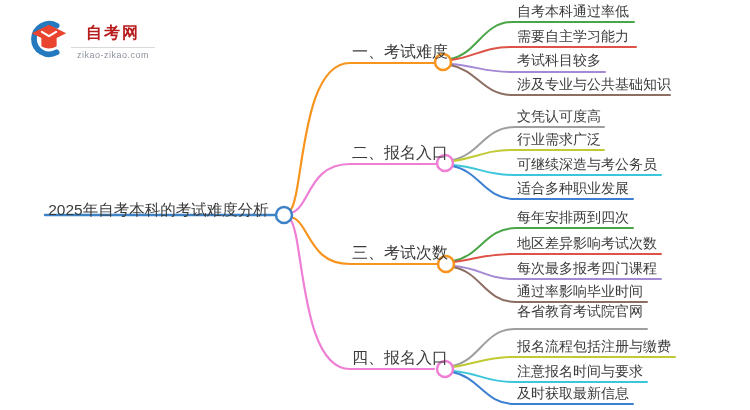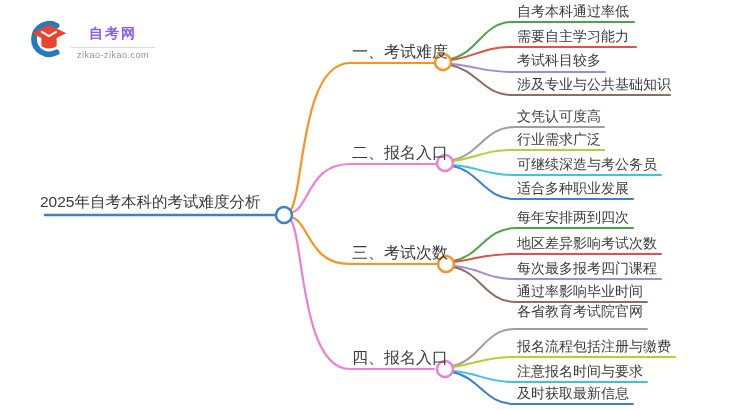--- a/index.html
+++ b/index.html
@@ -4,25 +4,25 @@
 <style>
   html,body{margin:0;padding:0;background:#fff;}
   .canvas{
     position:relative;width:750px;height:410px;background:#ffffff;overflow:hidden;
     font-family:"Liberation Sans","DejaVu Sans",sans-serif;color:#3b3b3b;
   }
   .lines{position:absolute;left:0;top:0;}
   .logo{position:absolute;left:26px;top:16px;width:130px;height:52px;display:block;text-decoration:none;cursor:pointer;}
   .logo-icon{position:absolute;left:2px;top:2px;width:42px;height:42px;}
   .logo-text{position:absolute;left:42px;top:4px;width:90px;text-align:center;}
-  .logo-title{font-size:14px;font-weight:bold;letter-spacing:2px;color:#8b5cf6;line-height:26px;}
+  .logo-title{font-size:16px;font-weight:bold;letter-spacing:2px;color:#b91c1c;line-height:26px;}
   .logo-divider{height:1px;background:#d9d9d9;margin:1px 3px 2px 3px;}
   .logo-domain{font-size:9px;color:#8d939c;letter-spacing:0.5px;}
   .root-label{
-    position:absolute;left:40px;top:192px;width:237px;text-align:left;
+    position:absolute;left:40px;top:200px;width:237px;text-align:center;
     font-size:15.5px;line-height:20px;white-space:nowrap;color:#3b3b3b;
   }
   .branch-label{
     position:absolute;left:352px;font-size:16px;line-height:19px;white-space:nowrap;color:#3b3b3b;
   }
   .leaf-label{
     position:absolute;left:517px;font-size:14px;line-height:18px;white-space:nowrap;color:#3b3b3b;
   }
 </style>
 </head>

